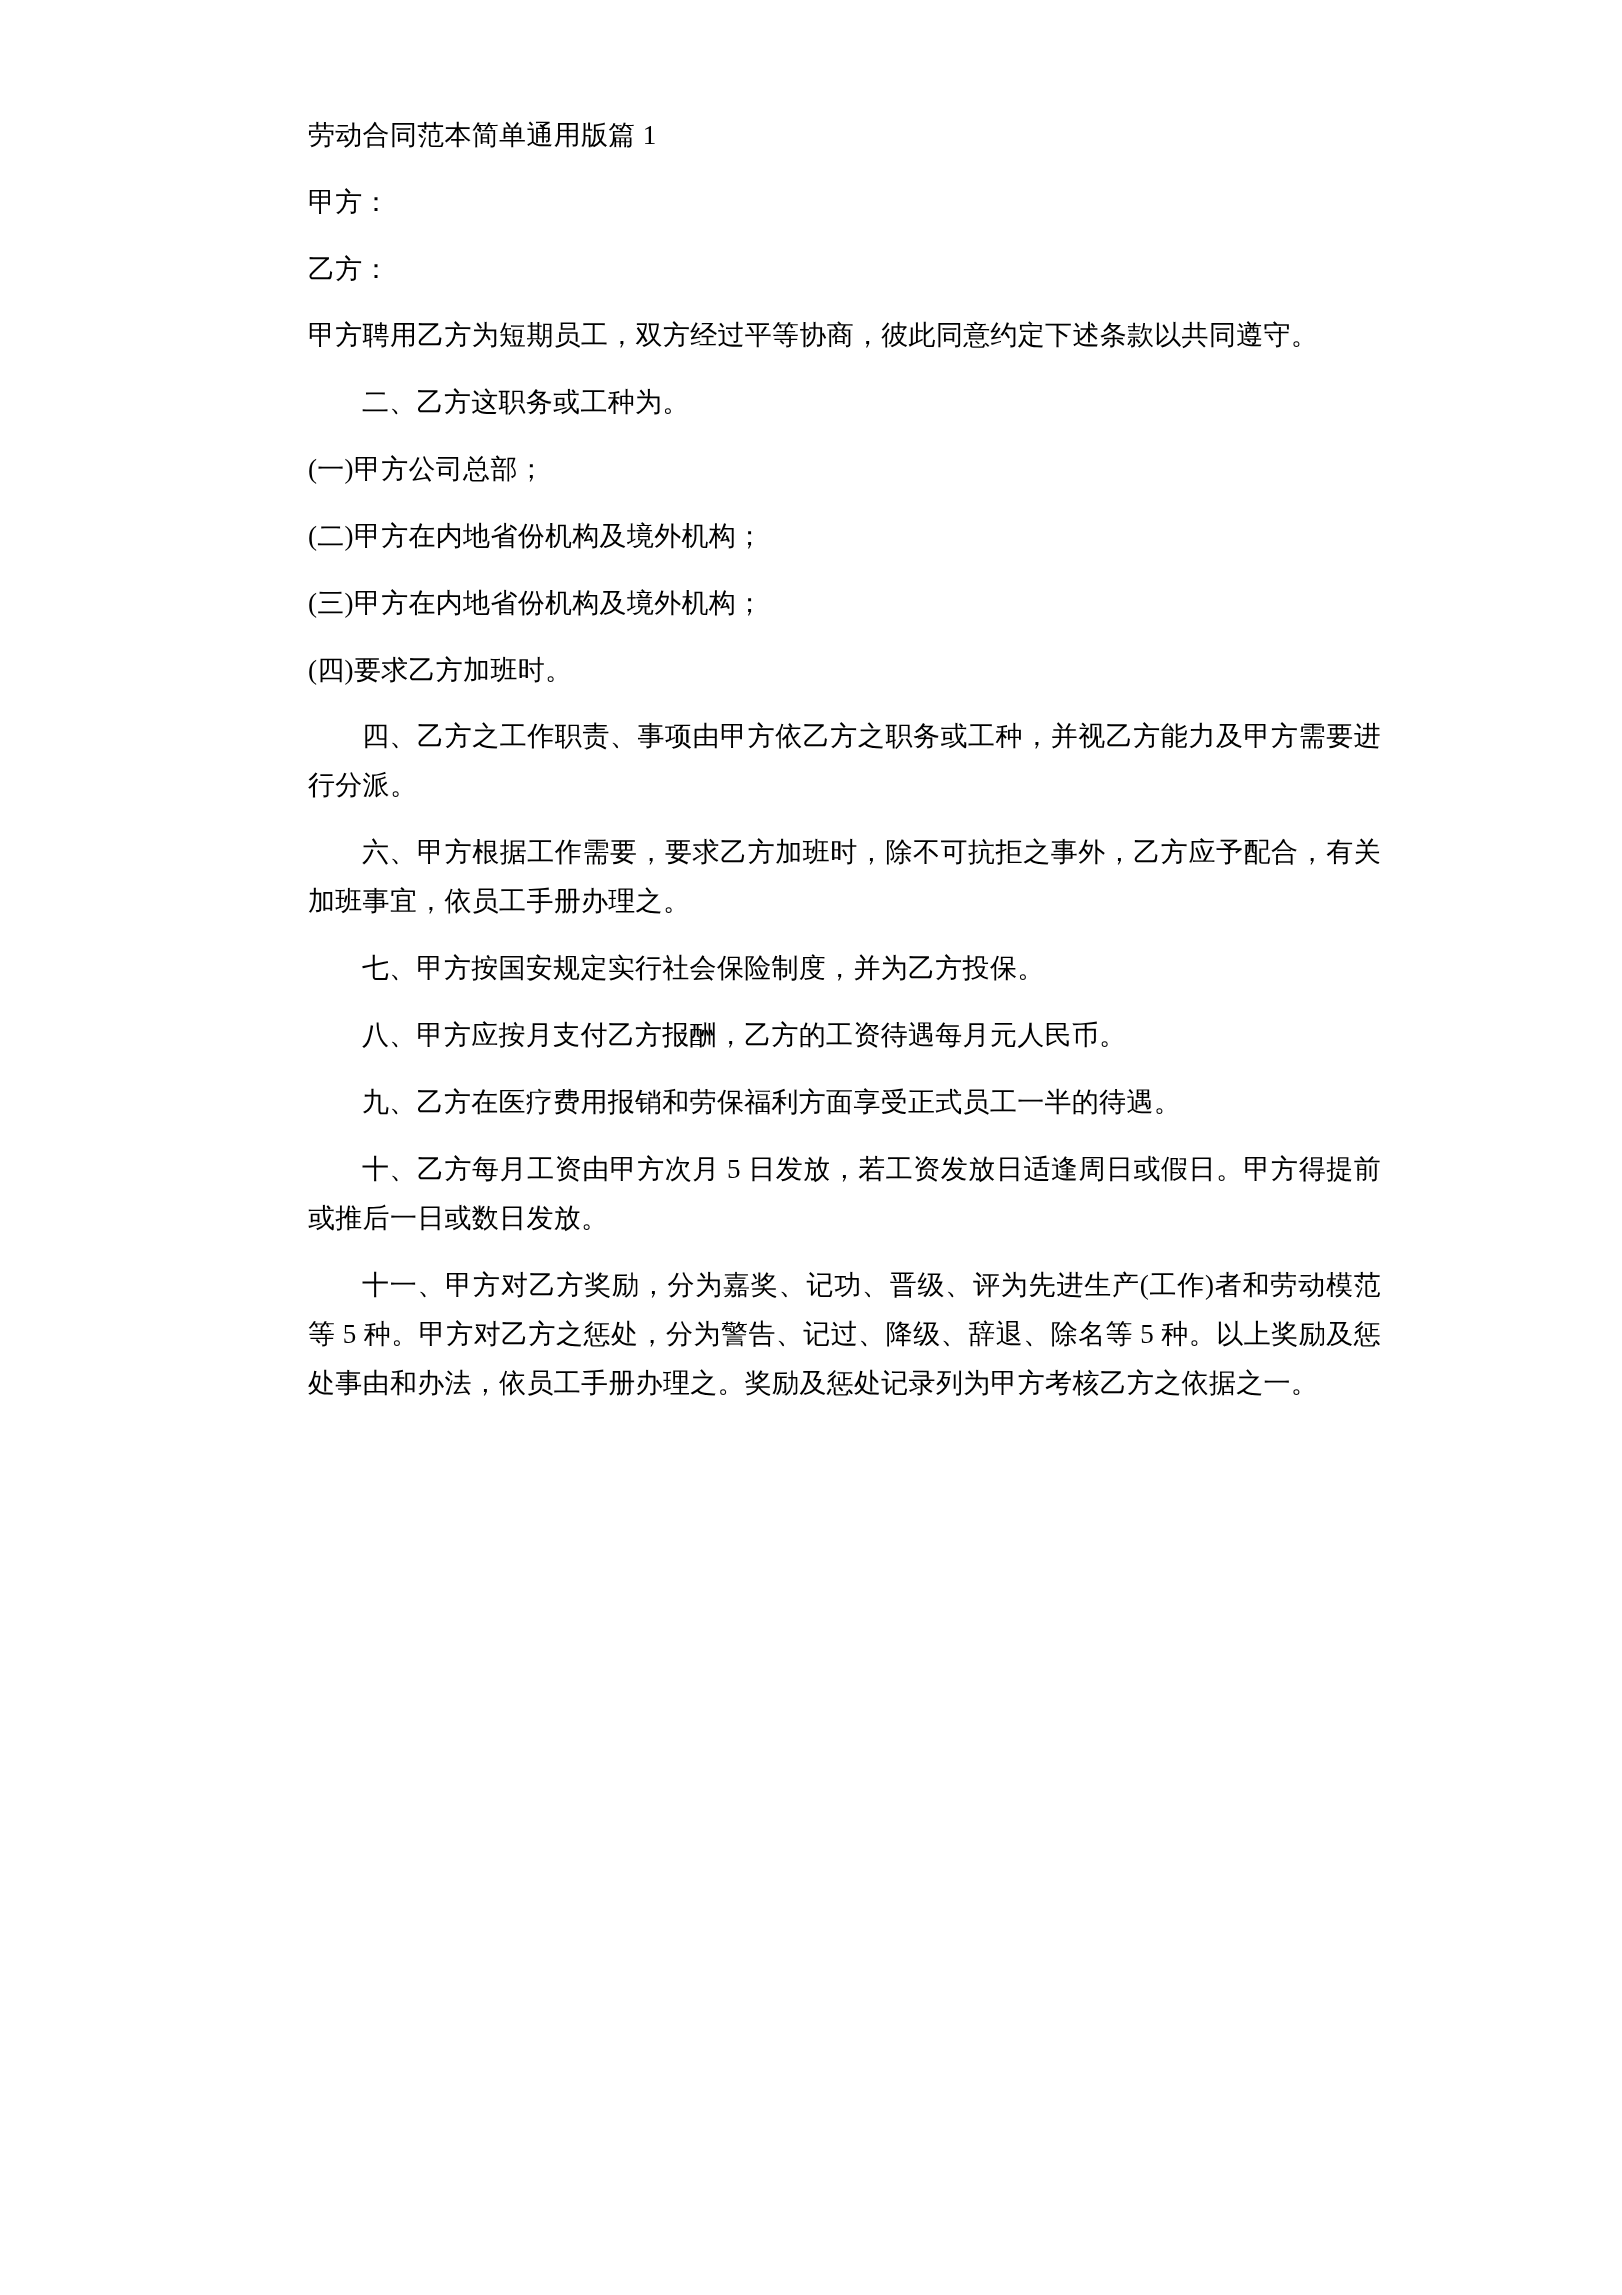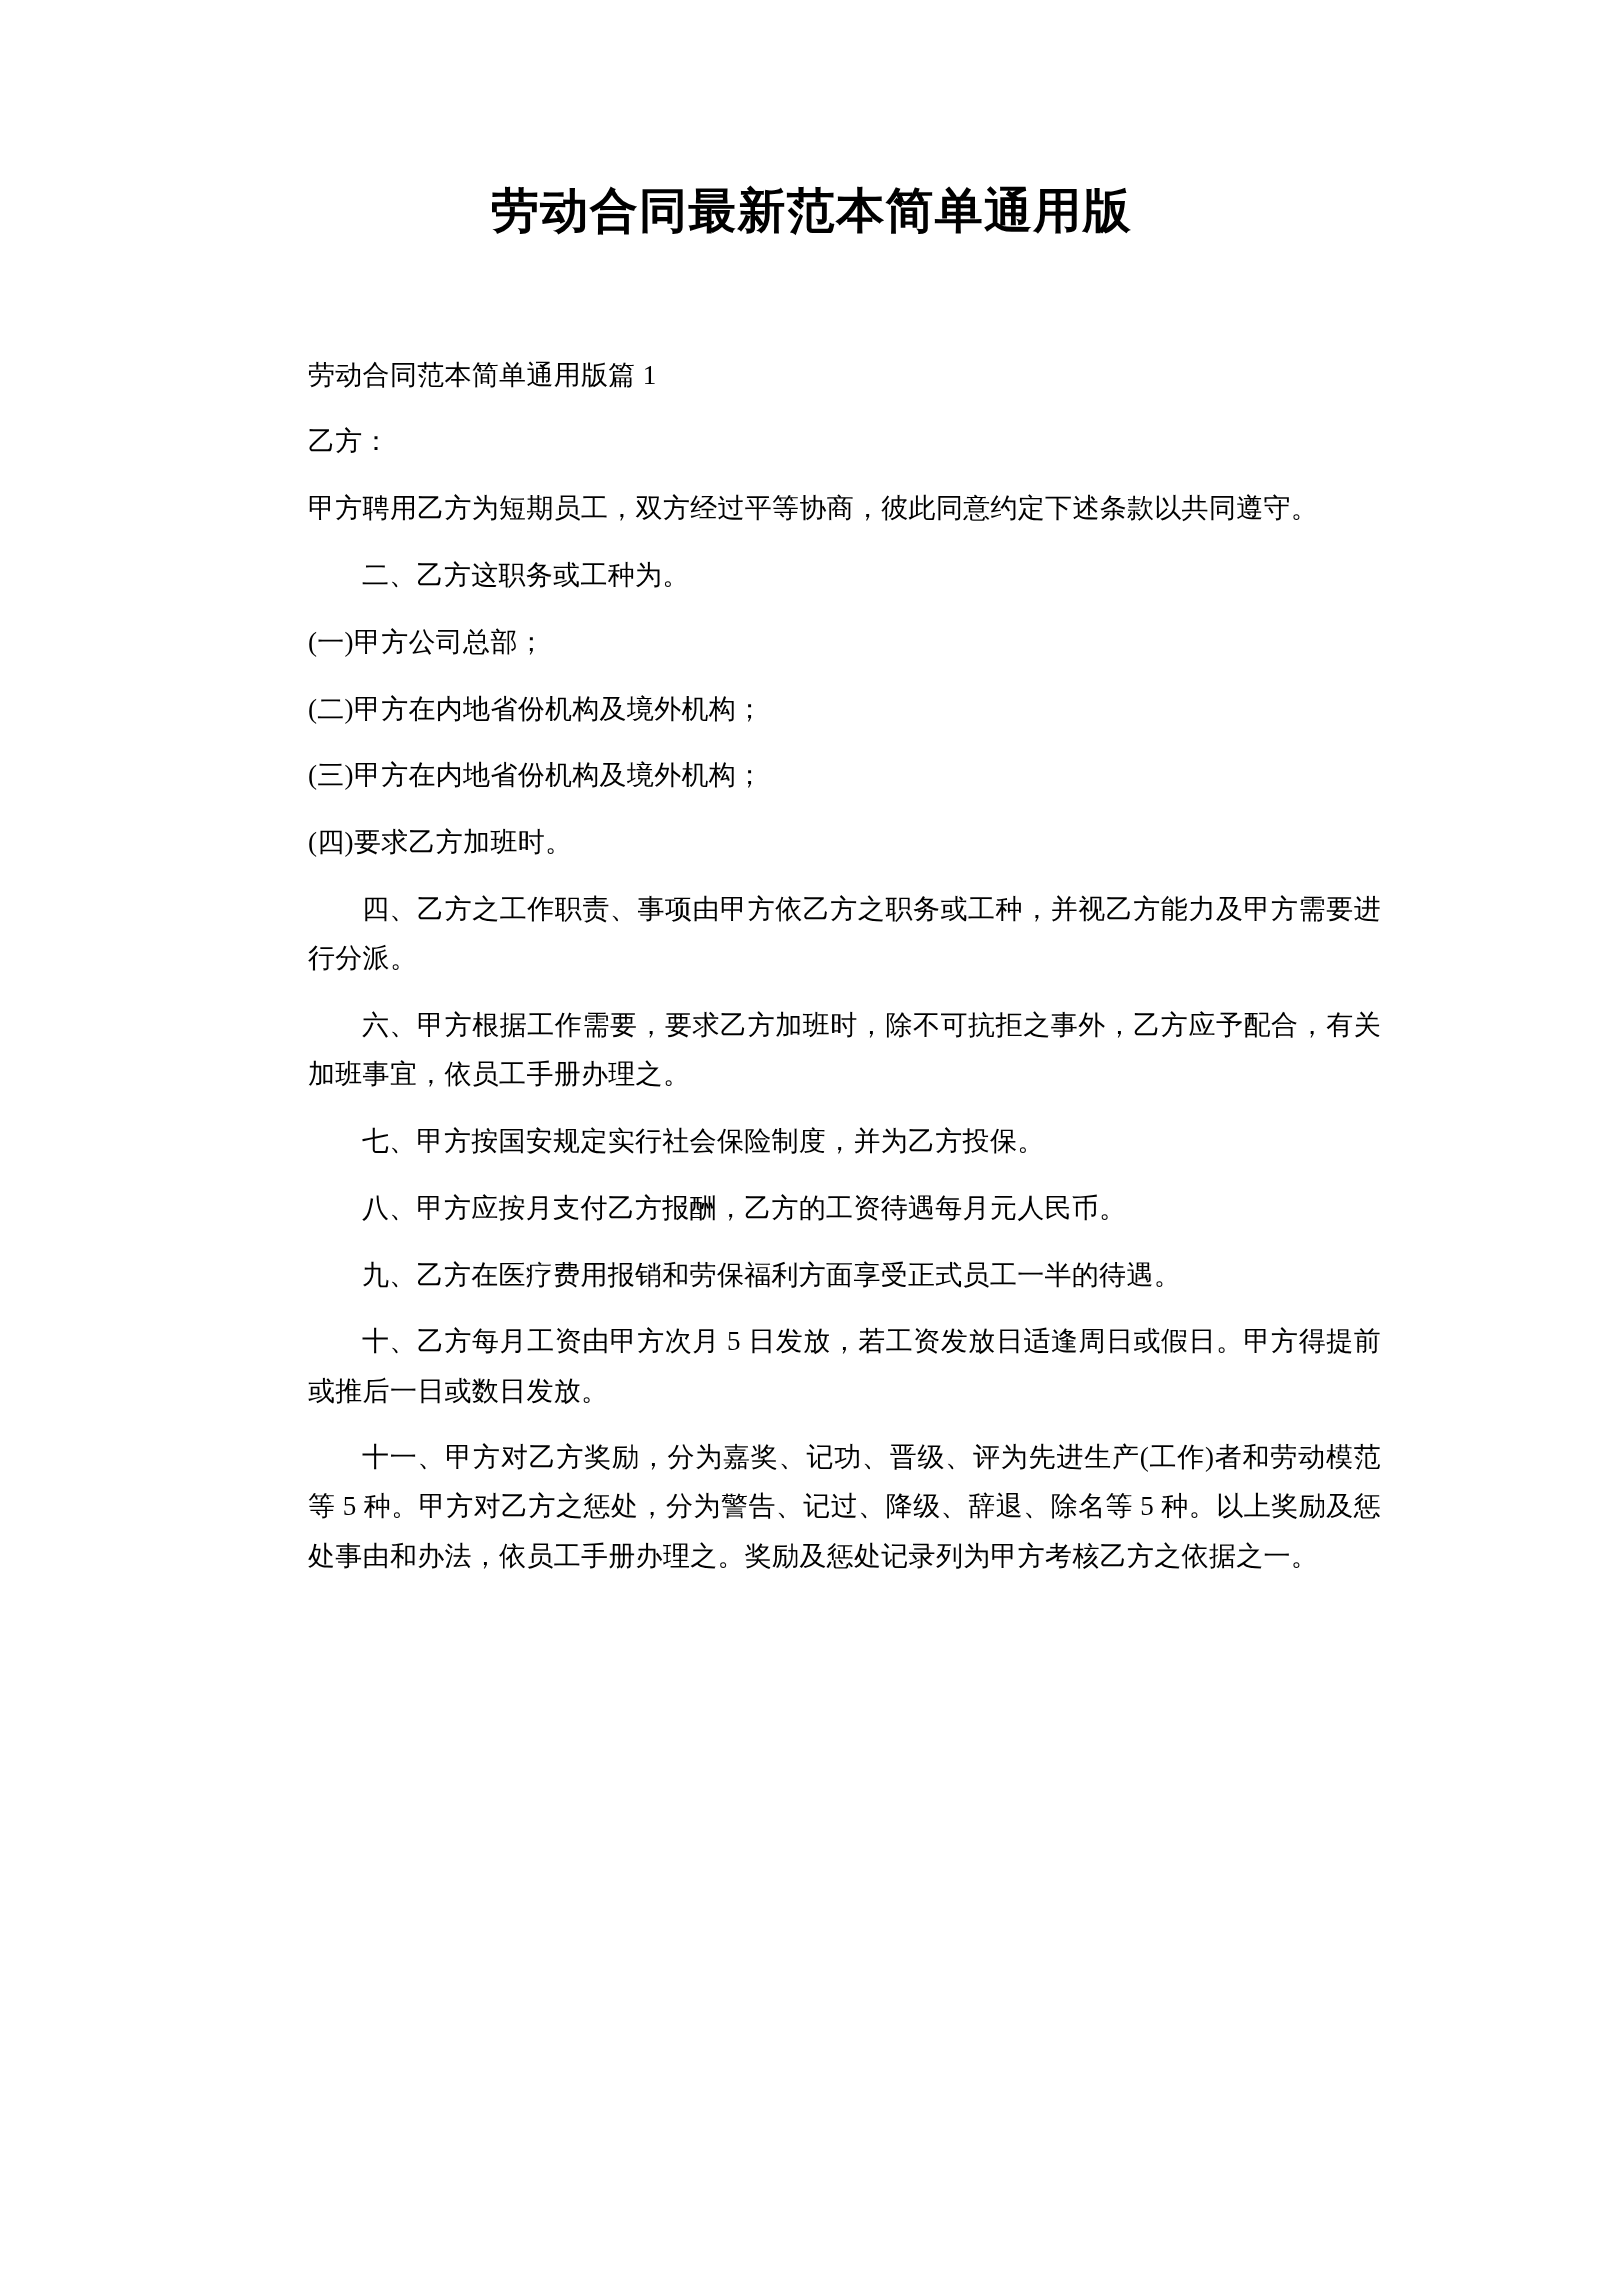--- a/index.html
+++ b/index.html
@@ -48,23 +48,23 @@
     text-indent: 54px;
   }
   p.noindent {
     text-indent: 0;
   }
 </style>
 </head>
 <body>
 
 <div class="page">
-  <h1 class="title">劳动合同最新范本简单通用版</h1>
   <div class="body-wrap">
       <p class="para noindent">劳动合同范本简单通用版篇 1</p>
+      <p class="para noindent">甲方：</p>
       <p class="para noindent">乙方：</p>
       <p class="para noindent">甲方聘用乙方为短期员工，双方经过平等协商，彼此同意约定下述条款以共同遵守。</p>
       <p class="para indent">二、乙方这职务或工种为。</p>
       <p class="para noindent">(一)甲方公司总部；</p>
       <p class="para noindent">(二)甲方在内地省份机构及境外机构；</p>
       <p class="para noindent">(三)甲方在内地省份机构及境外机构；</p>
       <p class="para noindent">(四)要求乙方加班时。</p>
       <p class="para indent">四、乙方之工作职责、事项由甲方依乙方之职务或工种，并视乙方能力及甲方需要进行分派。</p>
       <p class="para indent">六、甲方根据工作需要，要求乙方加班时，除不可抗拒之事外，乙方应予配合，有关加班事宜，依员工手册办理之。</p>
       <p class="para indent">七、甲方按国安规定实行社会保险制度，并为乙方投保。</p>

